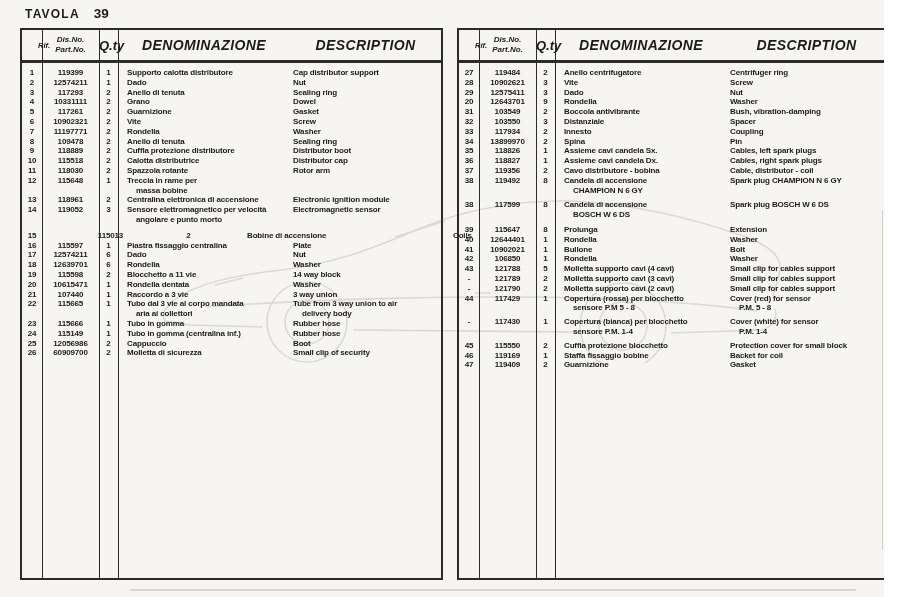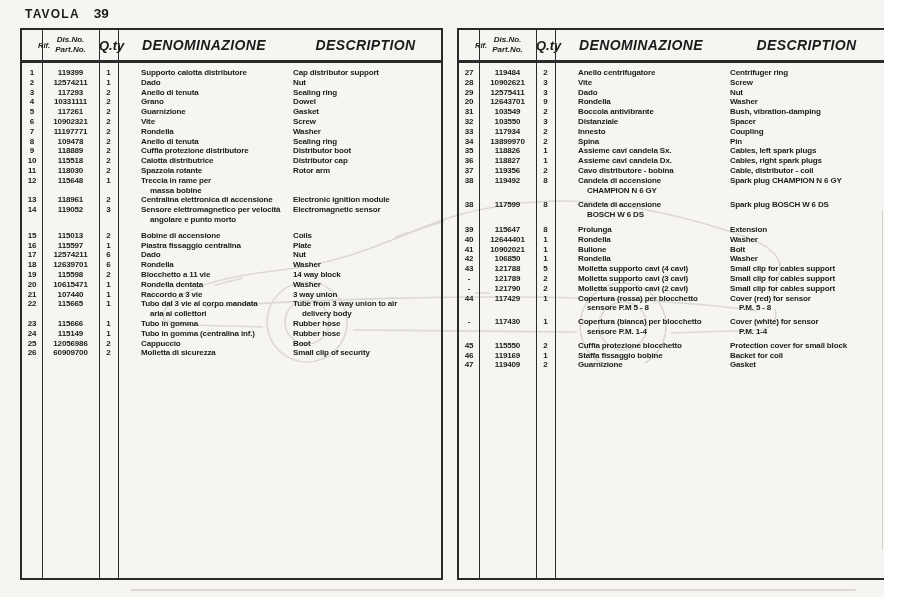--- a/index.html
+++ b/index.html
@@ -26,21 +26,21 @@
   .thead div{text-align:center;}
   .h-rif{font-style:italic;font-weight:bold;font-size:7.5px;padding-left:16px;}
   .h-part{font-style:italic;font-weight:bold;font-size:8px;line-height:10px;}
   .h-qty{font-style:italic;font-weight:bold;font-size:13px;}
   .h-den,.h-desc{font-style:italic;font-weight:bold;font-size:14px;letter-spacing:.4px;}
 
   .tbody{position:relative;padding-top:5px;}
   .row{display:grid;grid-template-columns:20px 57px 19px 172px 1fr;align-items:start;}
   .cell{font-size:8px;font-weight:bold;line-height:9.8px;letter-spacing:-0.15px;}
   .c-rif,.c-part,.c-qty{text-align:center;}
-  .c-den{padding-left:23px;}
+  .c-den{padding-left:9px;}
   .c-desc{padding-left:3px;padding-right:1px;}
   .cont{padding-left:9px;}
 
   .smudge{position:absolute;left:130px;top:589px;width:726px;height:2px;
           background:#c9c6be;opacity:.65;border-radius:1px;}
   .edge-r{position:absolute;right:1px;top:210px;width:1px;height:340px;background:#d3d1c9;}
 </style>
 </head>
 <body>
 
@@ -309,21 +309,21 @@
             <div>3</div>
           </div>
           <div class="cell c-den">
             <div>Sensore elettromagnetico per velocità</div>
             <div class="cont">angolare e punto morto</div>
           </div>
           <div class="cell c-desc">
             <div>Electromagnetic sensor</div>
           </div>
         </div>
-        <div class="row" style="margin-top: 6px;">
+        <div class="row" style="margin-top: 6px; gap: 40px;">
           <div class="cell c-rif">
             <div>15</div>
           </div>
           <div class="cell c-part">
             <div>115013</div>
           </div>
           <div class="cell c-qty">
             <div>2</div>
           </div>
           <div class="cell c-den">

